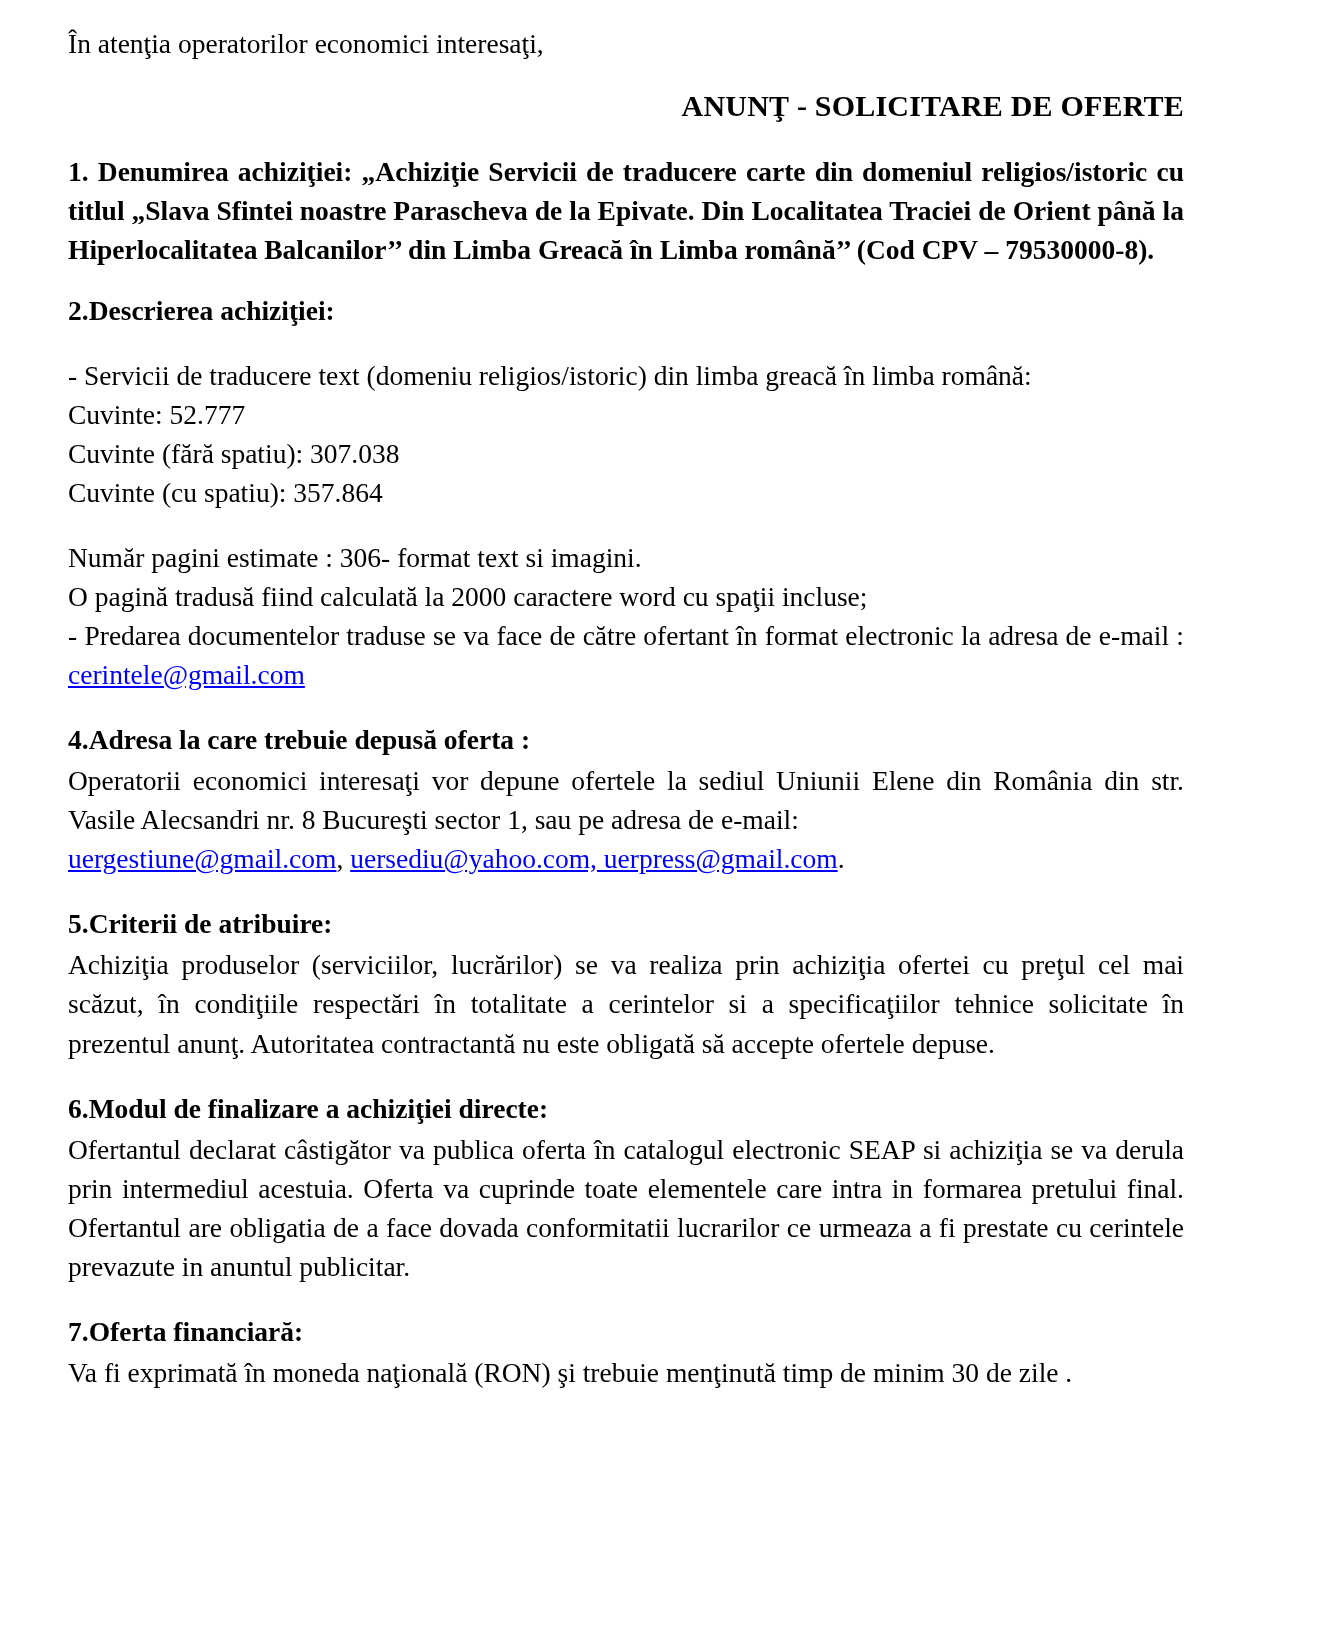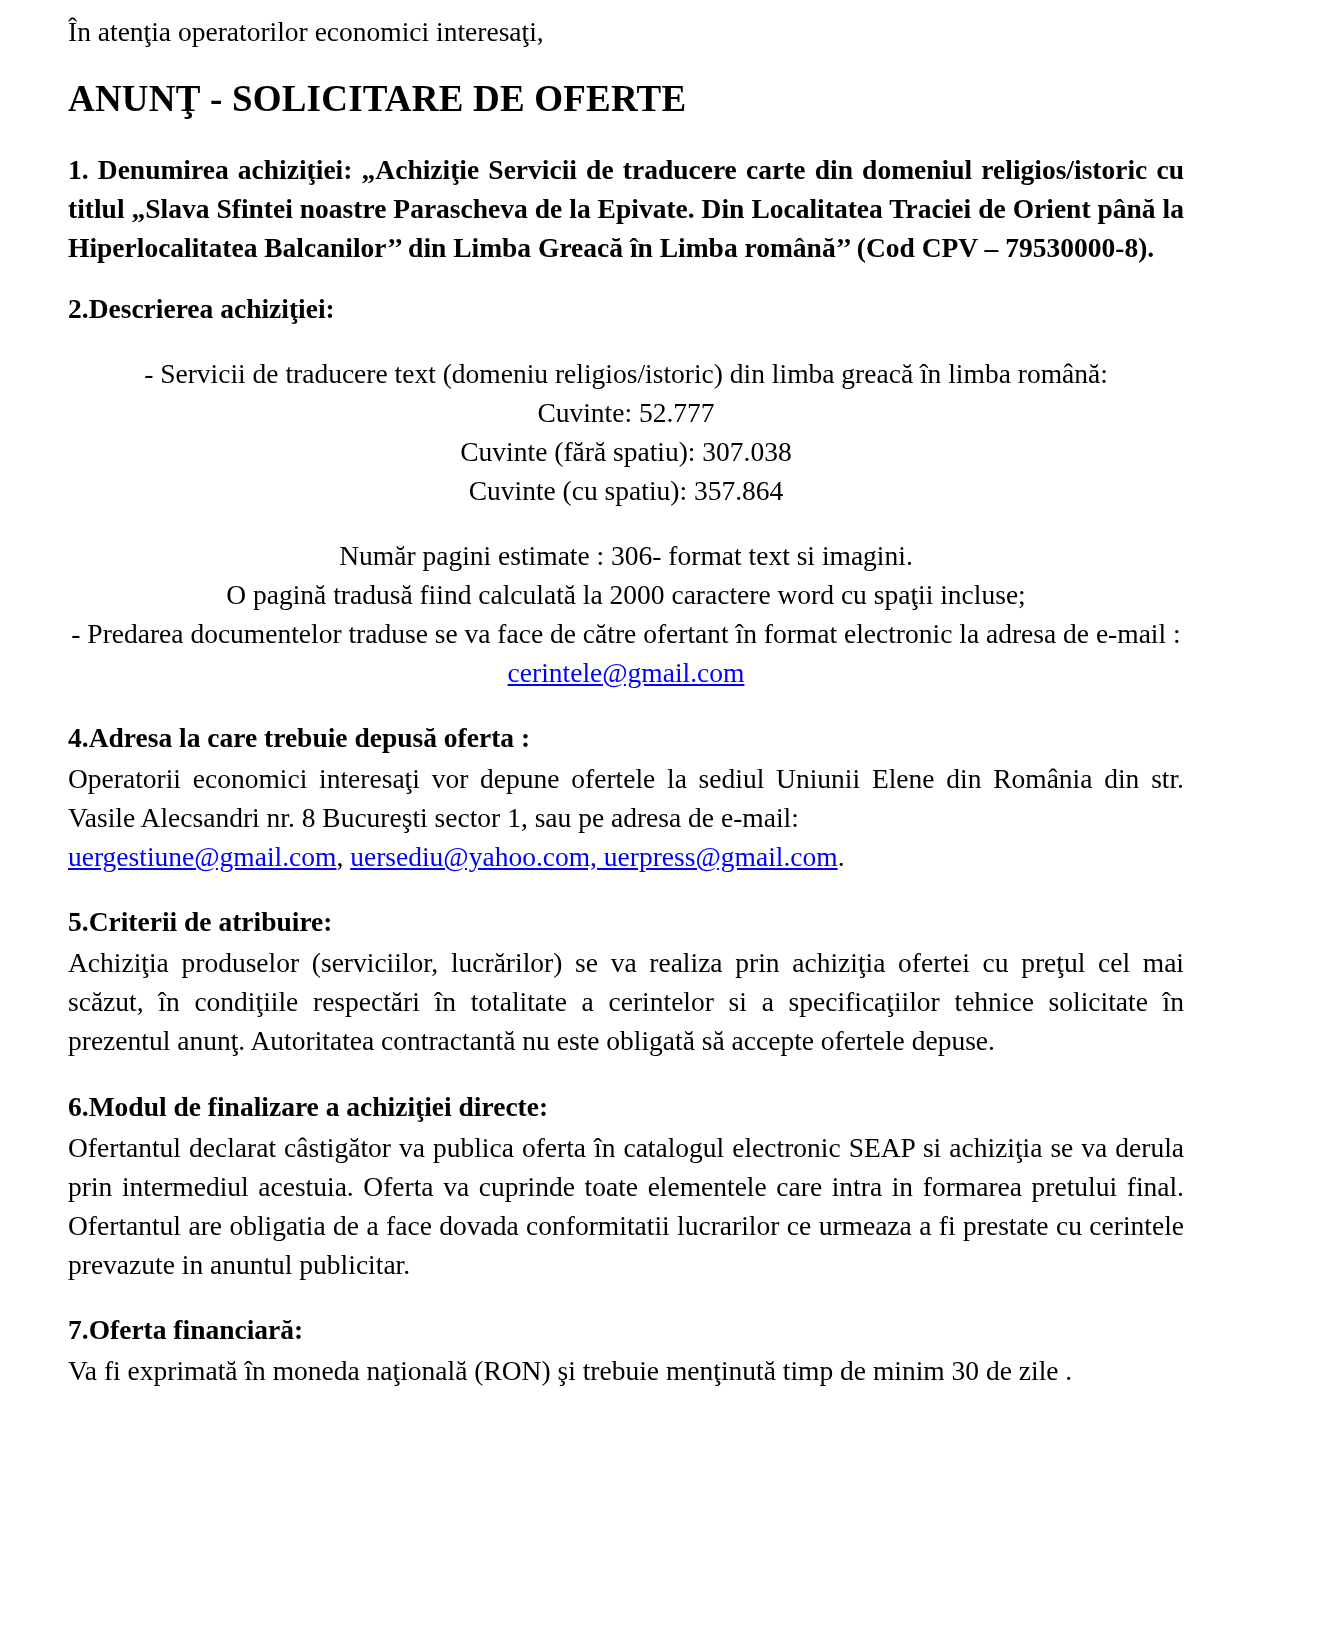--- a/index.html
+++ b/index.html
@@ -13,41 +13,41 @@
     height: 1650px;
     font-family: "Liberation Serif", "DejaVu Serif", serif;
     color: #000000;
     overflow: hidden;
   }
   .page {
     position: relative;
     width: 1320px;
     height: 1646px;
     box-sizing: border-box;
-    padding: 8px 136px 0 68px;
+    padding: 20px 136px 0 68px;
   }
   .doc-body {
     font-size: 27.5px;
     line-height: 1.42;
   }
   p {
     margin: 0;
   }
   .just {
     text-align: justify;
     text-justify: inter-word;
   }
   .intro-line {
     margin-top: 4px;
     margin-bottom: 22px;
   }
   .doc-title {
-    text-align: left;
+    text-align: right;
     font-weight: bold;
-    font-size: 37px;
+    font-size: 30px;
     letter-spacing: 0.2px;
     margin-bottom: 24px;
   }
   .lead {
     text-indent: 52px;
     margin-bottom: 26px;
   }
   .section-1 {
     font-weight: bold;
     text-indent: 0;
@@ -63,21 +63,20 @@
     margin-bottom: 2px;
   }
   .inline-normal {
     font-weight: normal;
   }
   .block-gap {
     margin-top: 26px;
   }
   .tight-block > p {
     margin: 0;
-    text-align: center;
   }
   .email-link {
     color: #0000ff;
     text-decoration: underline;
   }
 </style>
 </head>
 <body>
 
 <div class="page">

